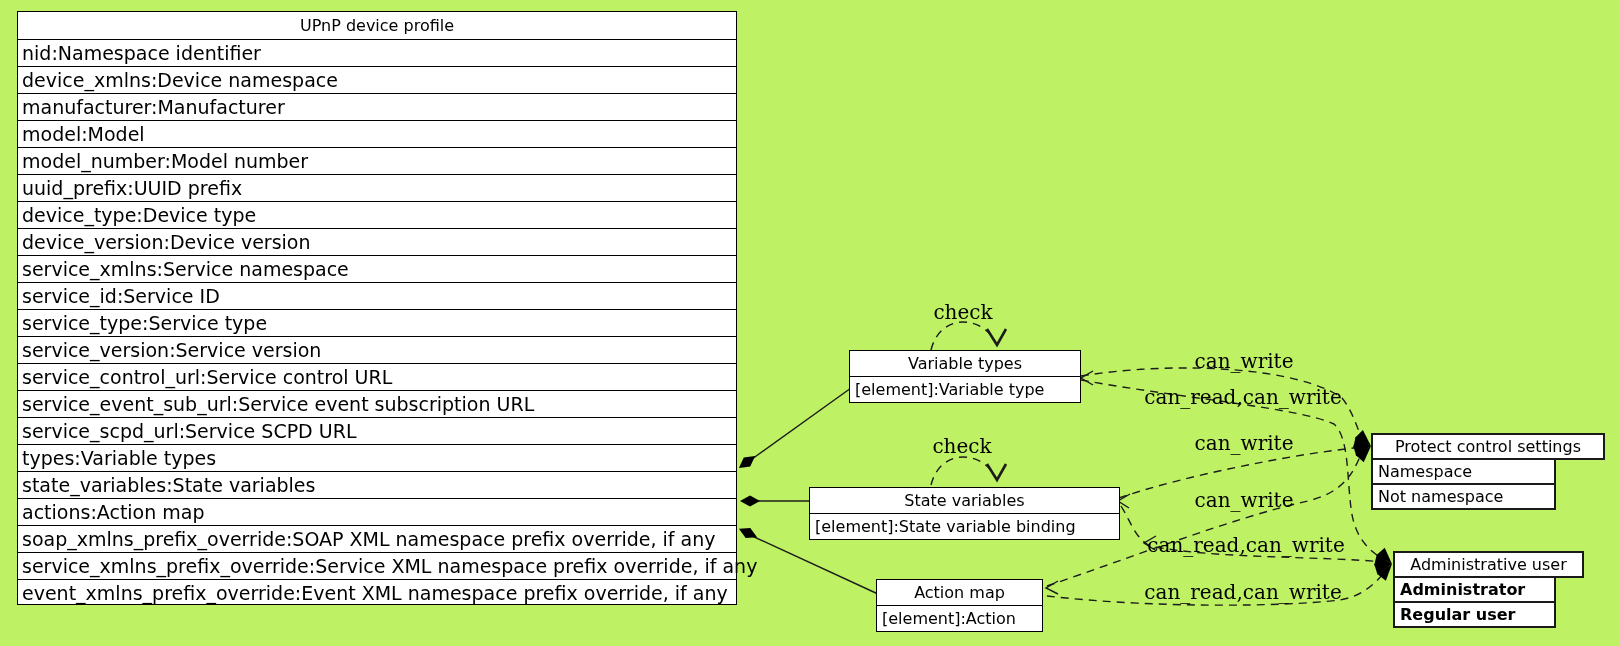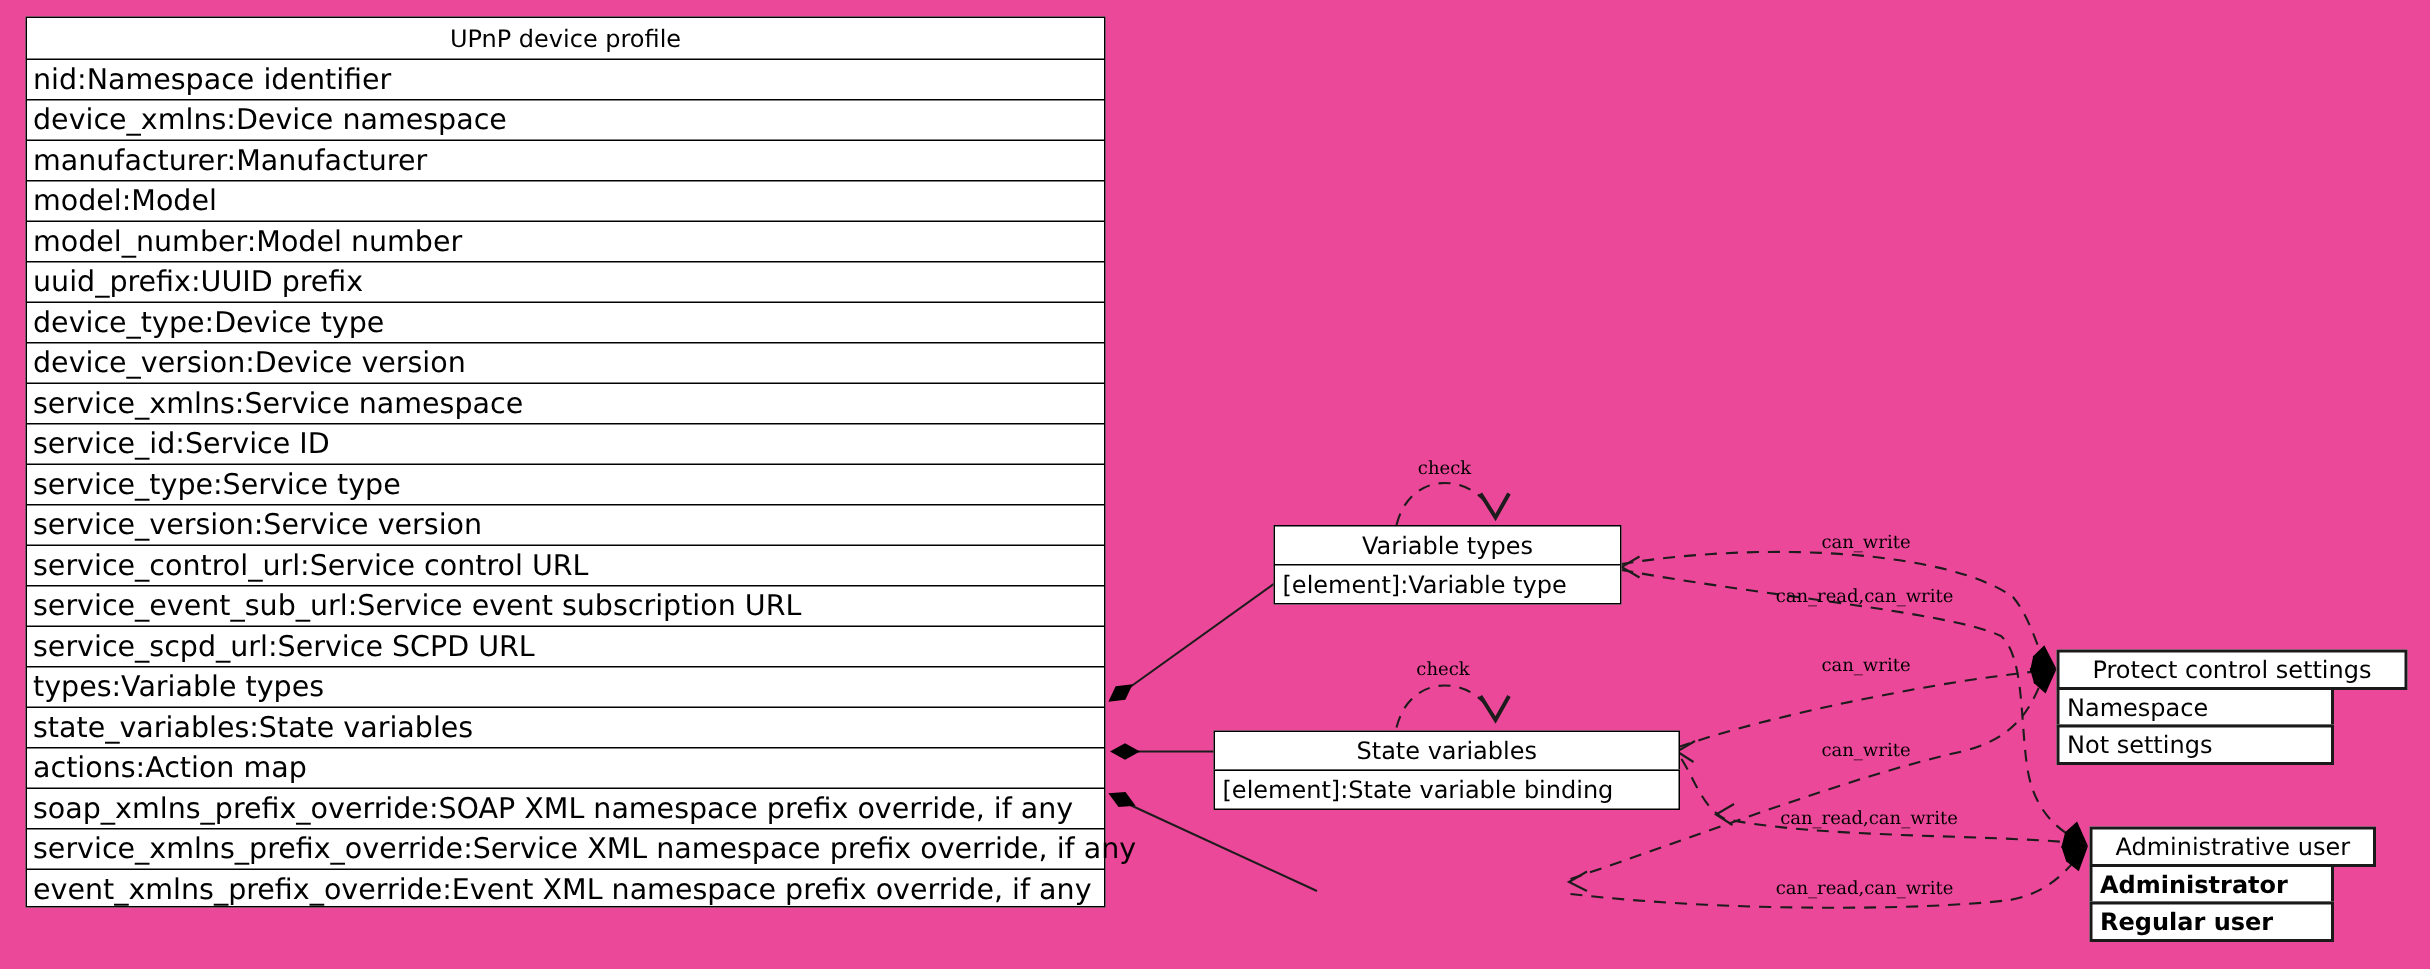--- a/index.html
+++ b/index.html
@@ -1,17 +1,17 @@
 <!DOCTYPE html>
 <html><head>
 <meta charset="utf-8">
 <style>
   html,body{margin:0;padding:0;background:#ffffff;}
   .canvas{
-    position:relative;width:1620px;height:646px;background:#ec4899;
+    position:relative;width:1620px;height:646px;background:#bef264;
     font-family:"DejaVu Sans","Liberation Sans",sans-serif;color:#000;
     overflow:hidden;
   }
   svg.edges{position:absolute;left:0;top:0;width:1620px;height:646px;}
 
   
   .tbl{
     position:absolute;left:17px;top:11px;width:720px;height:594px;
     border:1px solid #000;box-sizing:border-box;
     display:flex;flex-direction:column;background:#fff;
@@ -47,21 +47,21 @@
   .n2 .cell + .cell, .n2 .cells .cell{margin-top:-2px;}
   .pns .cell.head{width:234px;}
   .pns .cell.row{width:185px;}
   .au  .cell.head{width:191px;}
   .au  .cell.row{width:163px;font-weight:bold;}
 
   
   .elabel{
     position:absolute;transform:translate(-50%,-50%);
     font-family:"DejaVu Serif","Liberation Serif",serif;
-    font-size:12px;white-space:nowrap;color:#000;
+    font-size:20px;white-space:nowrap;color:#000;
   }
 </style>
 </head>
 <body>
 
 <div class="canvas">
 
   <svg class="edges" viewBox="0 0 1620 646" xmlns="http://www.w3.org/2000/svg">
     <g stroke="#1c1c1c" fill="none" stroke-width="1.4">
 
@@ -124,26 +124,32 @@
       </div>
   </div>
 
   <div class="node vt" style="left:849px;top:350px;">
     <div class="cell head">Variable types</div>
     <div class="cells">
         <div class="cell row">[element]:Variable type</div>
       </div>
   </div>
 
+  <div class="node am" style="left:876px;top:579px;">
+    <div class="cell head">Action map</div>
+    <div class="cells">
+        <div class="cell row">[element]:Action</div>
+      </div>
+  </div>
 
   <div class="node n2 pns" style="left:1371px;top:433px;">
     <div class="cell head">Protect control settings</div>
     <div class="cells">
         <div class="cell row">Namespace</div>
-        <div class="cell row">Not settings</div>
+        <div class="cell row">Not namespace</div>
       </div>
   </div>
 
   <div class="node n2 au" style="left:1393px;top:551px;">
     <div class="cell head">Administrative user</div>
     <div class="cells">
         <div class="cell row">Administrator</div>
         <div class="cell row">Regular user</div>
       </div>
   </div>

